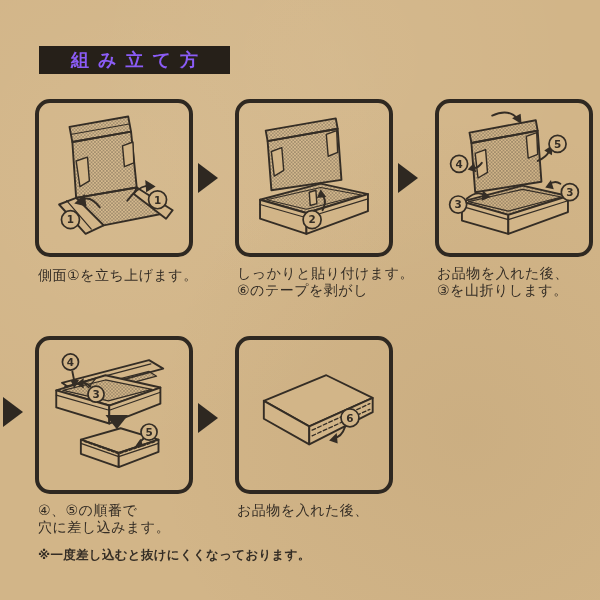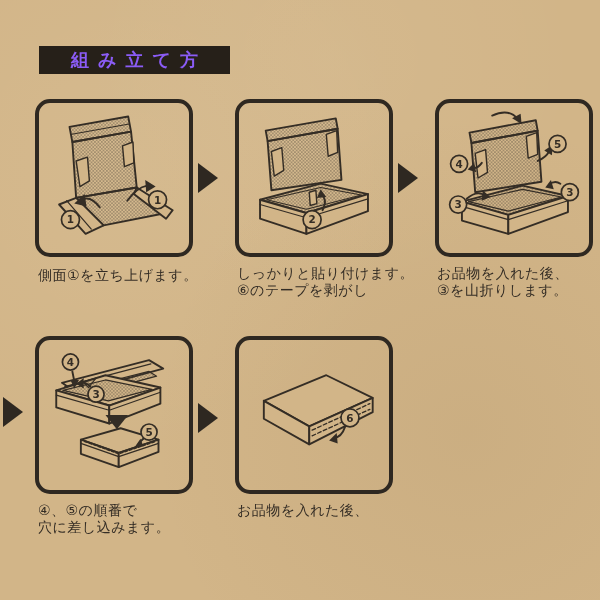--- a/index.html
+++ b/index.html
@@ -249,14 +249,15 @@
     <div>③を山折りします。</div>
   </div>
   <div class="caption" id="cap4">
     <div>④、⑤の順番で</div>
     <div>穴に差し込みます。</div>
   </div>
   <div class="caption" id="cap5">
     <div>お品物を入れた後、</div>
   </div>
 
+  <div class="footnote">※一度差し込むと抜けにくくなっております。</div>
 
 </div>
 
 </body></html>

